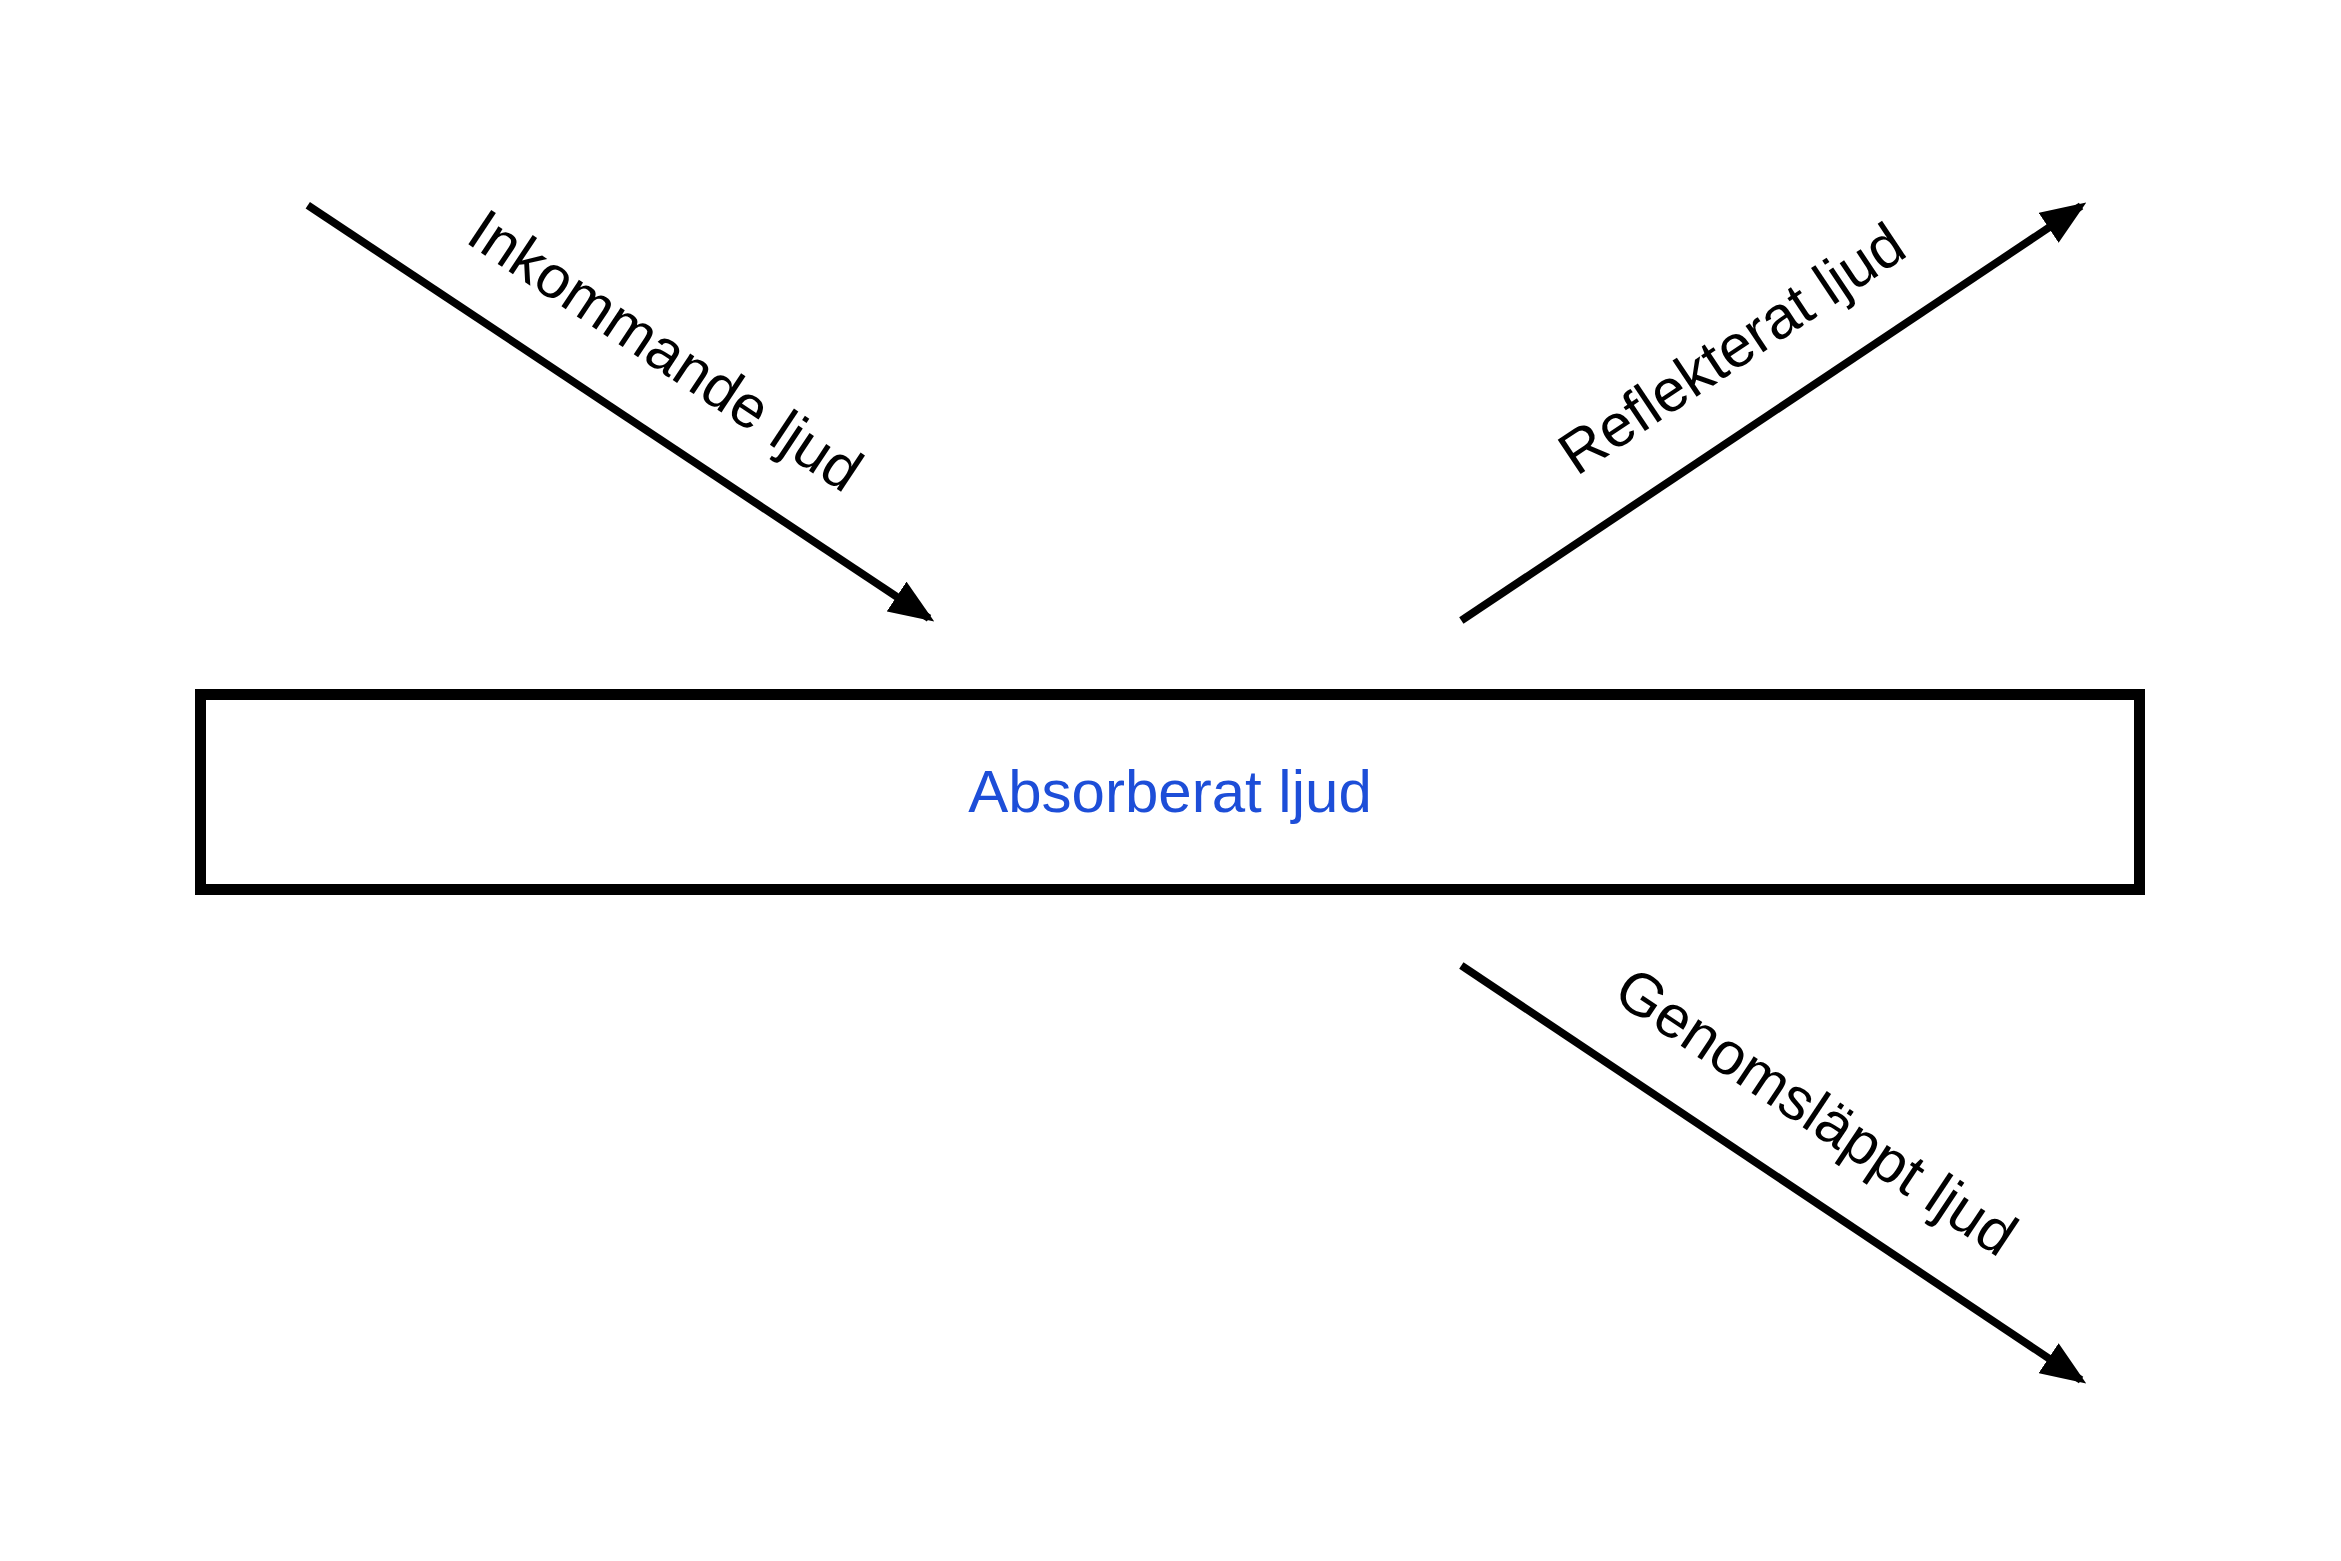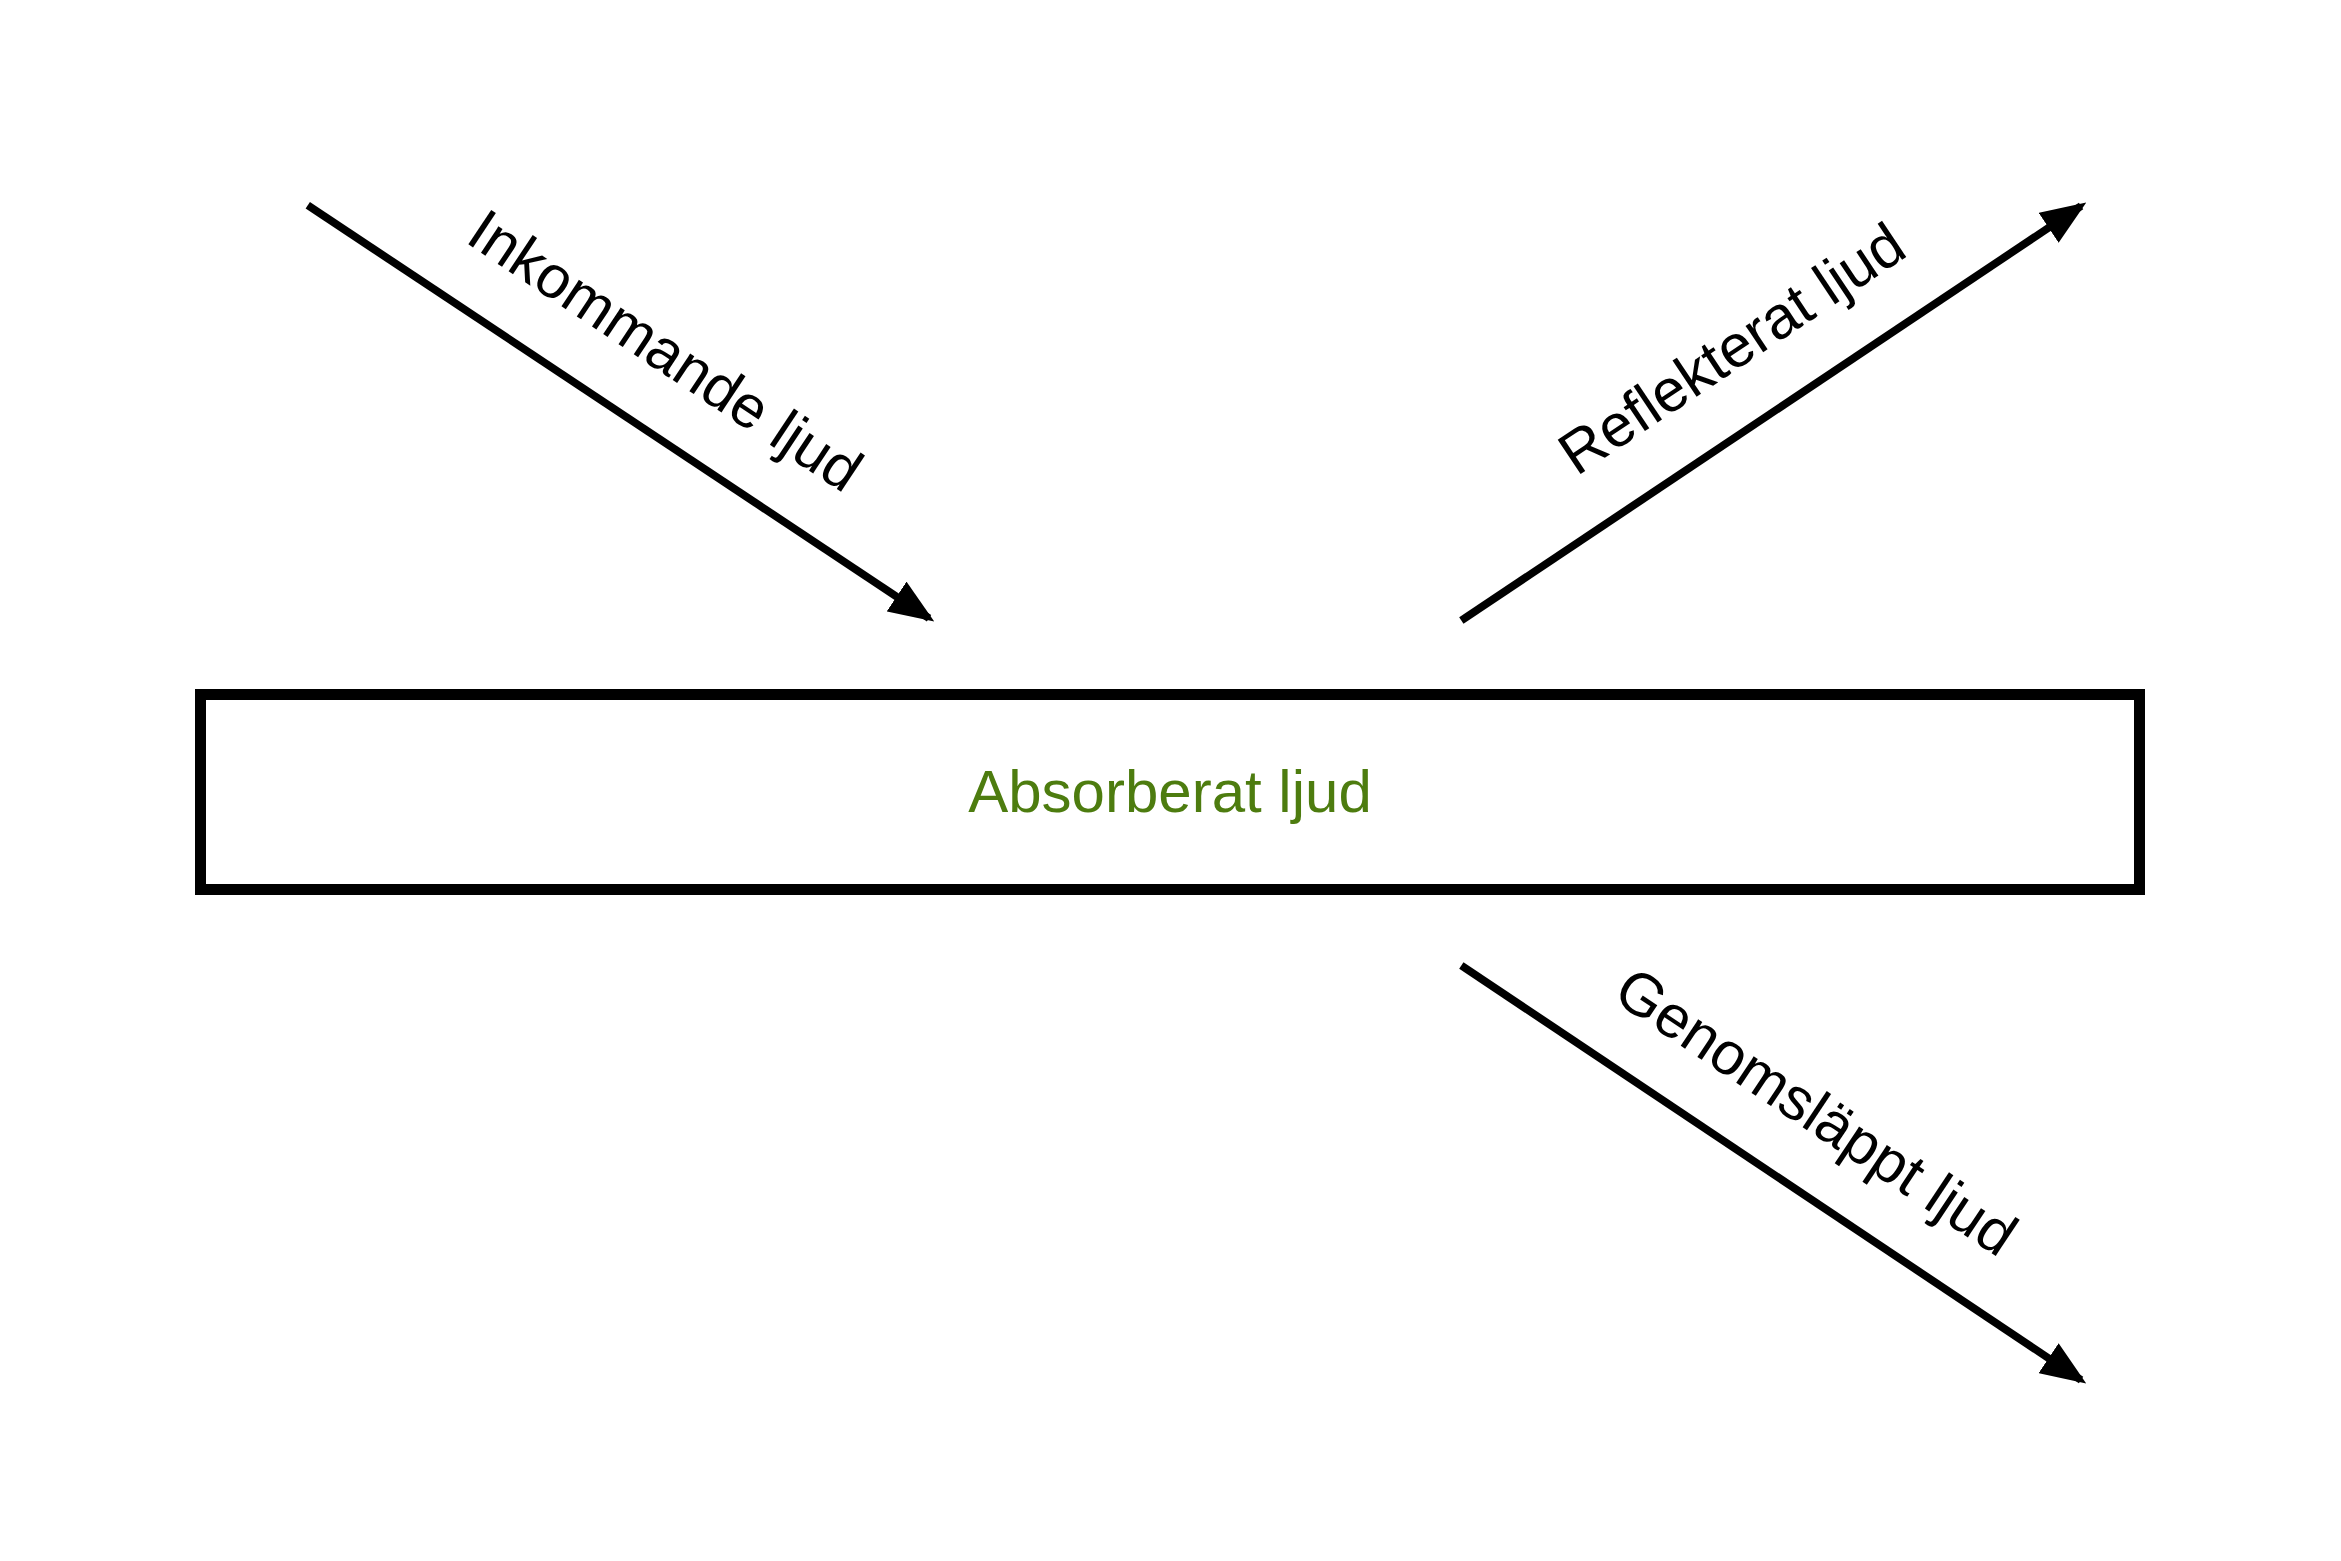--- a/index.html
+++ b/index.html
@@ -40,21 +40,21 @@
     border: 11.7px solid #000000;
     background: #ffffff;
     display: flex;
     align-items: center;
     justify-content: center;
   }
   .diagram-label {
     font-size: 60px;
     line-height: 1;
     white-space: nowrap;
-    color: #4d7c0f;
+    color: #1d4ed8;
   }
   .arrow-label {
     position: absolute;
     font-size: 60px;
     line-height: 1;
     white-space: nowrap;
     color: #000000;
   }
   .arrow-label.incoming {
     left: 665px;

